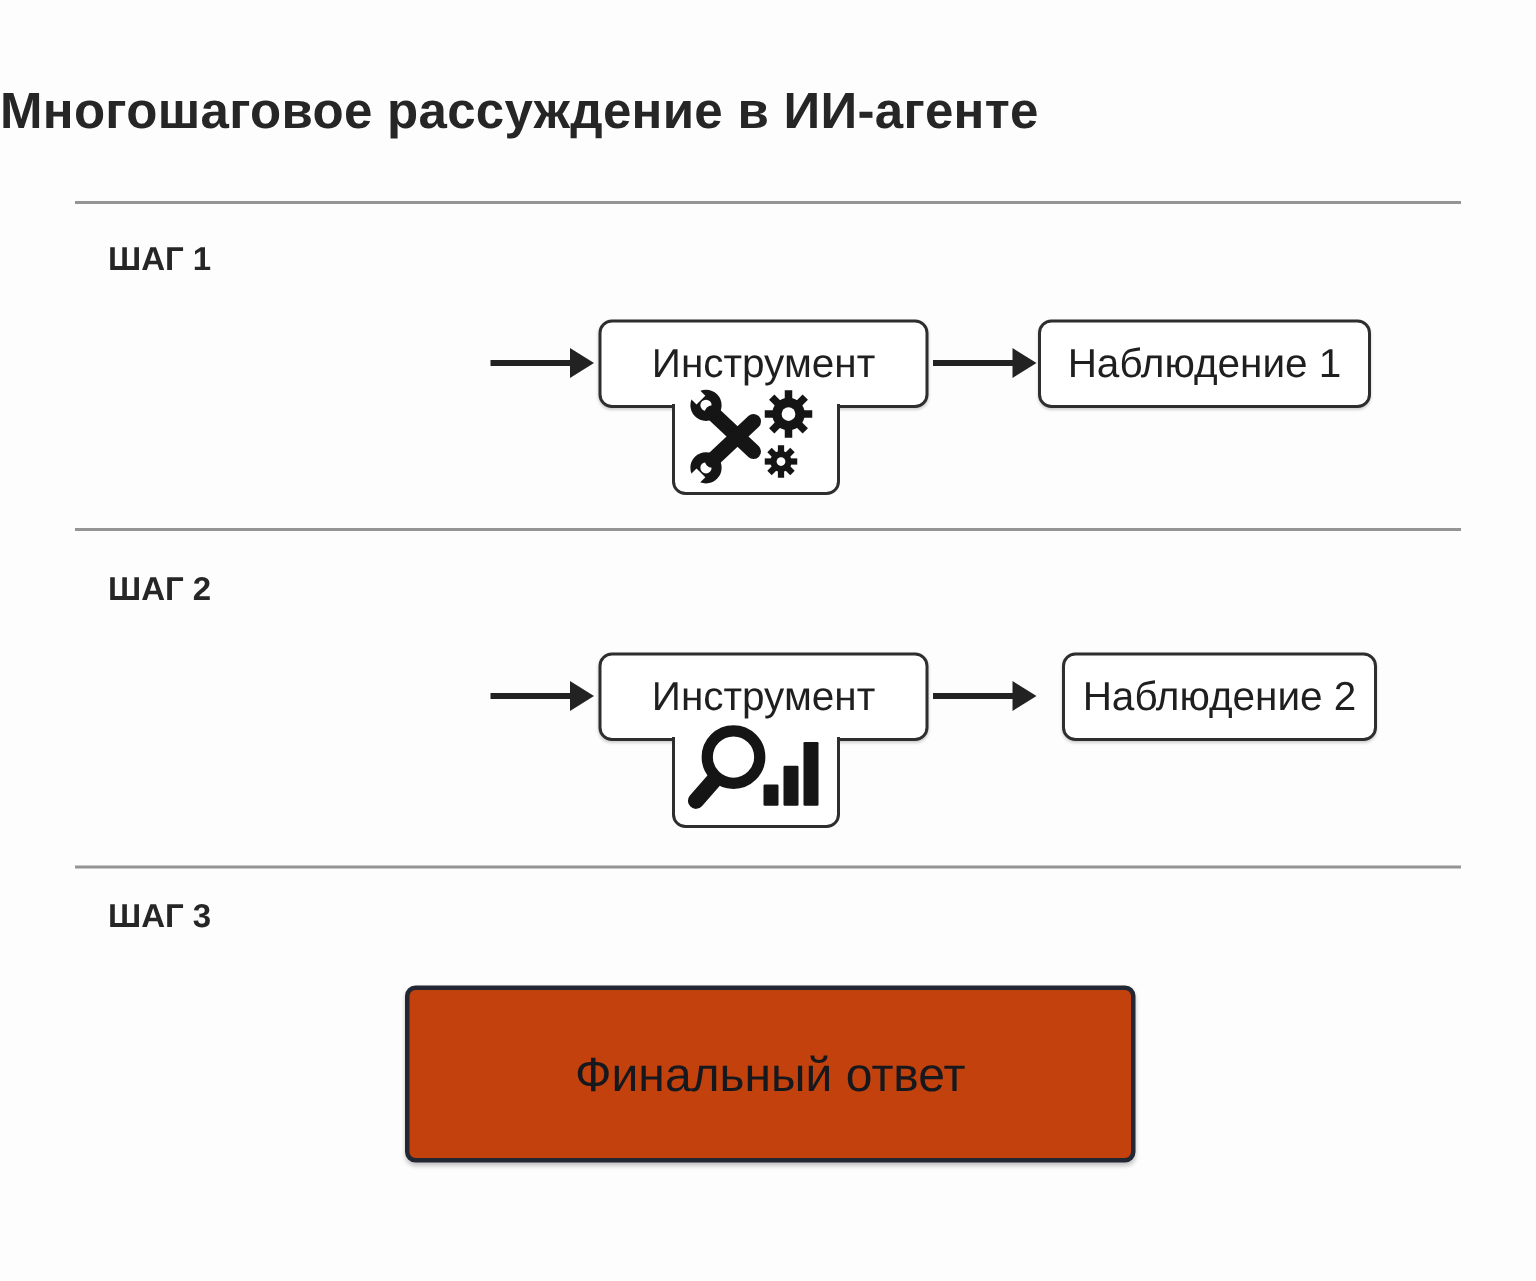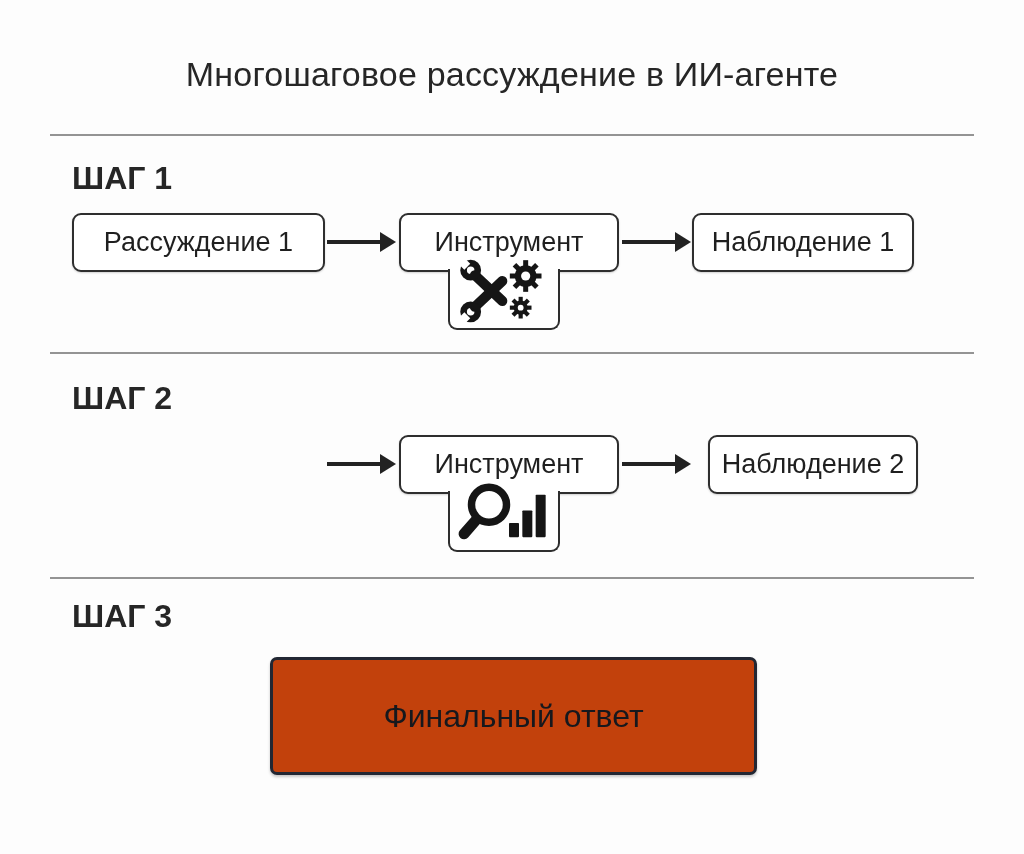--- a/index.html
+++ b/index.html
@@ -7,30 +7,30 @@
     width:1024px;height:854px;
     background:#fdfdfd;
     font-family:"Liberation Sans", sans-serif;
     color:#1f1f1f;
     position:relative;
     overflow:hidden;
   }
   .canvas{position:absolute;inset:0;}
   .title{
     position:absolute;top:55px;left:0;width:1024px;
-    text-align:center;font-size:34px;font-weight:400;color:#262626;
+    text-align:left;font-size:34px;font-weight:700;color:#262626;
     letter-spacing:.2px;
   }
   .sep{
     position:absolute;left:50px;width:924px;height:2px;
     background:#949494;
   }
   .step-label{
     position:absolute;left:72px;
-    font-size:32px;font-weight:700;color:#262626;
+    font-size:22px;font-weight:700;color:#262626;
   }
   .node{
     position:absolute;
     background:#ffffff;
     border:2.5px solid #2e2e2e;
     border-radius:9px;
     display:flex;align-items:center;justify-content:center;
     font-size:27px;color:#1f1f1f;
     box-shadow:0 1px 2px rgba(0,0,0,.18);
     box-sizing:border-box;
@@ -76,23 +76,20 @@
 <body>
 
 <div class="canvas">
 
   <div class="title">Многошаговое рассуждение в ИИ-агенте</div>
 
   <div class="sep" style="top:134px"></div>
 
   <div class="step-label" style="top:160px">ШАГ 1</div>
 
-  <div class="node" style="left:72px;top:213px;width:253px;height:59px">
-    <span>Рассуждение 1</span>
-  </div>
 
   <div class="arrow" style="left:327px;top:240px;width:54px"></div>
 
   <div class="tool-wrap" style="left:399px;top:213px">
     <div class="tool-main">
       <span>Инструмент</span>
     </div>
     <div class="tool-tab">
       <svg viewBox="0 0 120 80">
 

